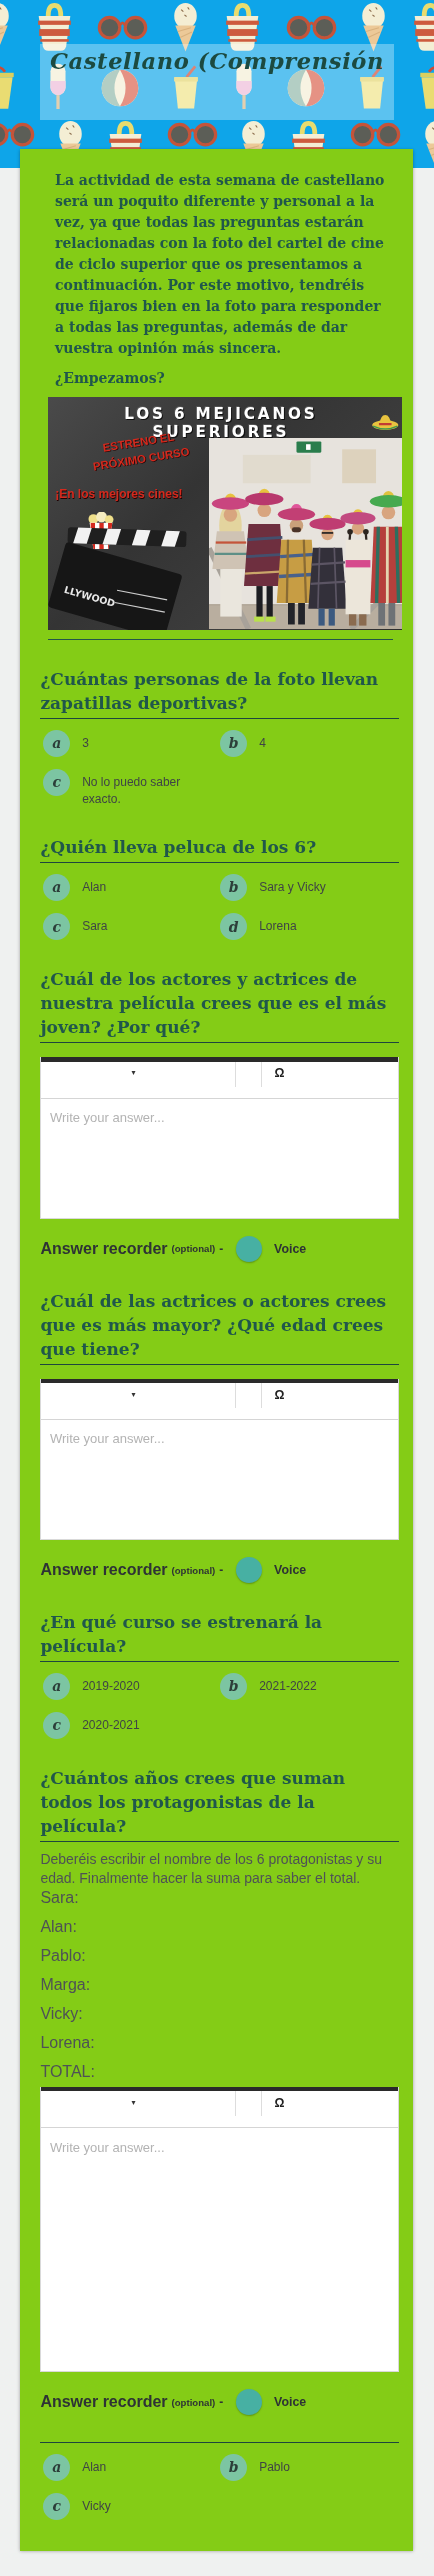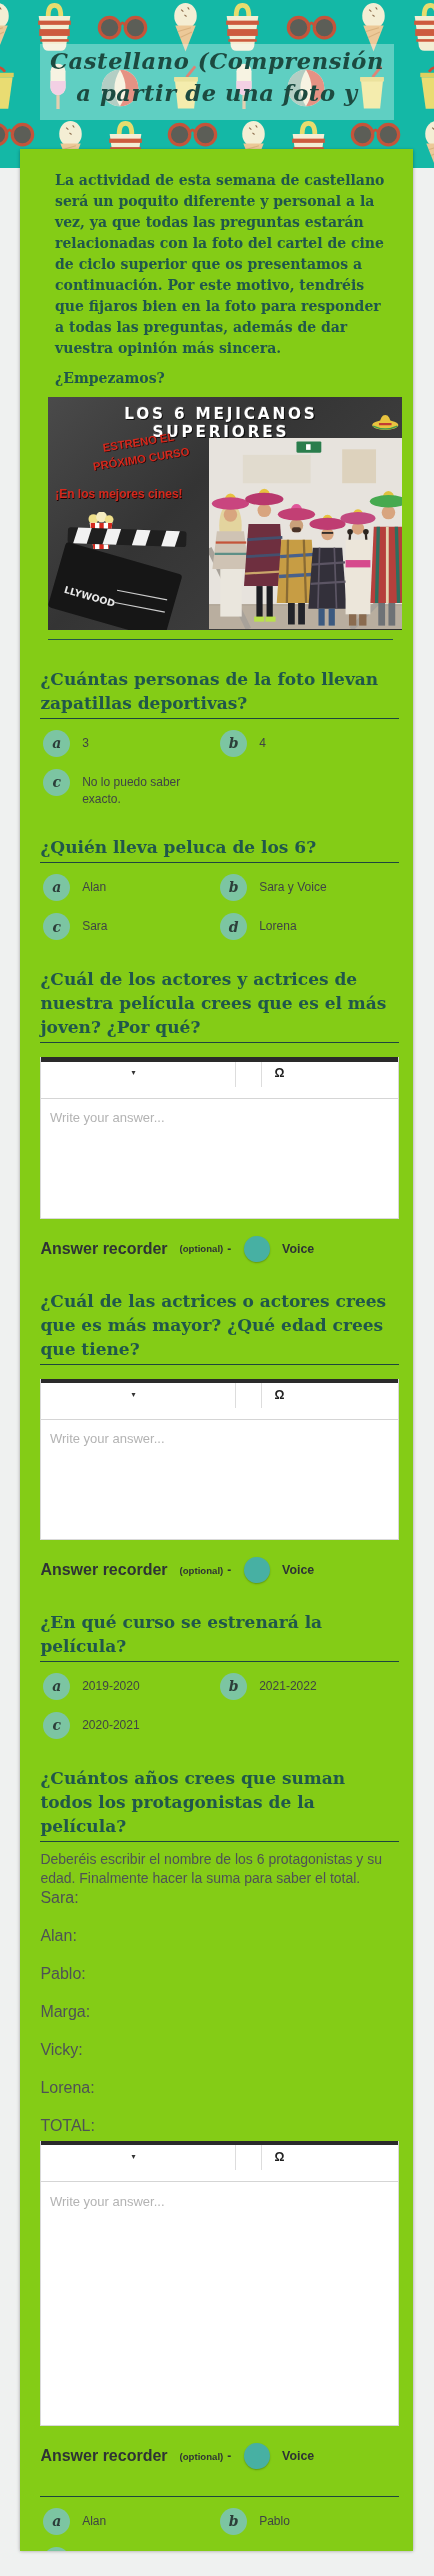--- a/index.html
+++ b/index.html
@@ -2,21 +2,21 @@
 <html style="font-size:9px"><head>
 <meta charset="utf-8">
 <style>
   html,body{margin:0;padding:0;}
   body{
     width:434px;height:2576px;position:relative;overflow:hidden;
     background:#eff1f0;
     font-family:"Liberation Sans", sans-serif;
   }
   
-  .header{position:absolute;top:0;left:0;width:434px;height:168px;background:#14b8a6;overflow:hidden;}
+  .header{position:absolute;top:0;left:0;width:434px;height:168px;background:#0ea5e9;overflow:hidden;}
   .prow{position:absolute;left:-19px;right:-19px;display:flex;justify-content:space-between;align-items:center;}
   .prow.r1{top:1.1px;height:52px;}
   .prow.r2{top:54px;height:67px;}
   .prow.r3{top:120px;height:54px;align-items:flex-start;}
   .motif{flex:0 0 auto;}
   .band{position:absolute;left:40px;right:40px;top:44px;height:76px;background:rgba(255,255,255,.32);}
   .header-title{position:absolute;left:0;right:0;top:45px;text-align:center;
     font-family:"DejaVu Serif", serif;font-style:italic;font-weight:bold;
     font-size:22.6px;line-height:32px;color:#1c4a40;letter-spacing:0.6px;}
   
@@ -64,29 +64,29 @@
   .aw-sep{position:absolute;top:0;height:25px;border-left:0.6px solid #ddd;}
   .aw-sep.s1{left:194px;}
   .aw-sep.s2{left:220px;}
   .aw-omega{position:absolute;left:233px;top:4.5px;font-size:12.4px;font-weight:bold;color:#222;cursor:pointer;}
   .aw-area{position:relative;height:119px;cursor:text;}
   .aw-area.tall{height:243px;}
   .aw-ph{position:absolute;left:8.5px;top:11.3px;font-size:13px;color:#b3b3b3;}
   
   .voice-row{margin-top:17px;display:flex;align-items:center;color:#2e3335;}
   .vr-label{font-weight:bold;font-size:16px;}
-  .vr-opt{font-weight:bold;font-size:9.6px;margin-left:12px;}
+  .vr-opt{font-weight:bold;font-size:9.6px;margin-left:4px;}
   .vr-dash{font-weight:bold;font-size:12px;margin-left:4px;}
   .vr-circle{width:26px;height:26px;border-radius:50%;background:#47b0a3;margin-left:12.4px;cursor:pointer;
     box-shadow:0 1.1px 1.7px rgba(0,0,0,.25);}
   .vr-voice{font-weight:bold;font-size:12.4px;margin-left:12.4px;}
   
   .q-desc{margin:8px 0 0 0;font-size:14px;line-height:19px;color:#4e5256;}
   .name-line{margin:0;font-size:16px;line-height:20px;color:#4e5256;}
-  .name-line + .name-line{margin-top:18px;}
+  .name-line + .name-line{margin-top:9px;}
   
   .emoji-strip{display:inline-block;width:5.7px;height:17px;margin-left:5.7px;vertical-align:-2.3px;
     background:repeating-linear-gradient(to bottom,#e6c157 0 3.4px,rgba(0,0,0,0) 3.4px 4.5px);}
 </style>
 </head>
 <body>
 
 <svg width="0" height="0" style="position:absolute">
   <defs>
     <symbol id="m-ice" viewBox="0 0 60 95">
@@ -247,21 +247,20 @@
     <svg class="motif" width="57" height="28" viewBox="0 0 100 50">
         <use href="#m-gls"></use>
       </svg>
     <svg class="motif" width="33" height="51" viewBox="0 0 58 90">
         <use href="#m-ice"></use>
       </svg>
   </div>
   <div class="band"></div>
   <div class="header-title">
     <div>Castellano  (Comprensión</div>
-    <div>a partir de una foto y</div>
   </div>
 </div>
 
 <div class="card">
 <div class="card-inner">
 
   <div class="intro">
     <p>La actividad de esta semana de castellano será un poquito diferente y personal a la vez, ya que todas las preguntas estarán relacionadas con la foto del cartel de cine de ciclo superior que os presentamos a continuación. Por este motivo, tendréis que fijaros bien en la foto para responder a todas las preguntas, además de dar vuestra opinión más sincera.</p>
     <p class="empezamos">¿Empezamos?</p>
   </div>
@@ -386,21 +385,21 @@
   <section class="q-block">
     <h2 class="q-title">¿Quién lleva peluca de los 6?</h2>
     <div class="q-underline"></div>
     <div class="options">
       <div class="option">
         <span class="opt-circle">a</span>
         <span class="opt-text">Alan</span>
       </div>
       <div class="option">
         <span class="opt-circle">b</span>
-        <span class="opt-text">Sara y Voice</span>
+        <span class="opt-text">Sara y Vicky</span>
       </div>
       <div class="option">
         <span class="opt-circle">c</span>
         <span class="opt-text">Sara</span>
       </div>
       <div class="option">
         <span class="opt-circle">d</span>
         <span class="opt-text">Lorena</span>
       </div>
     </div>

